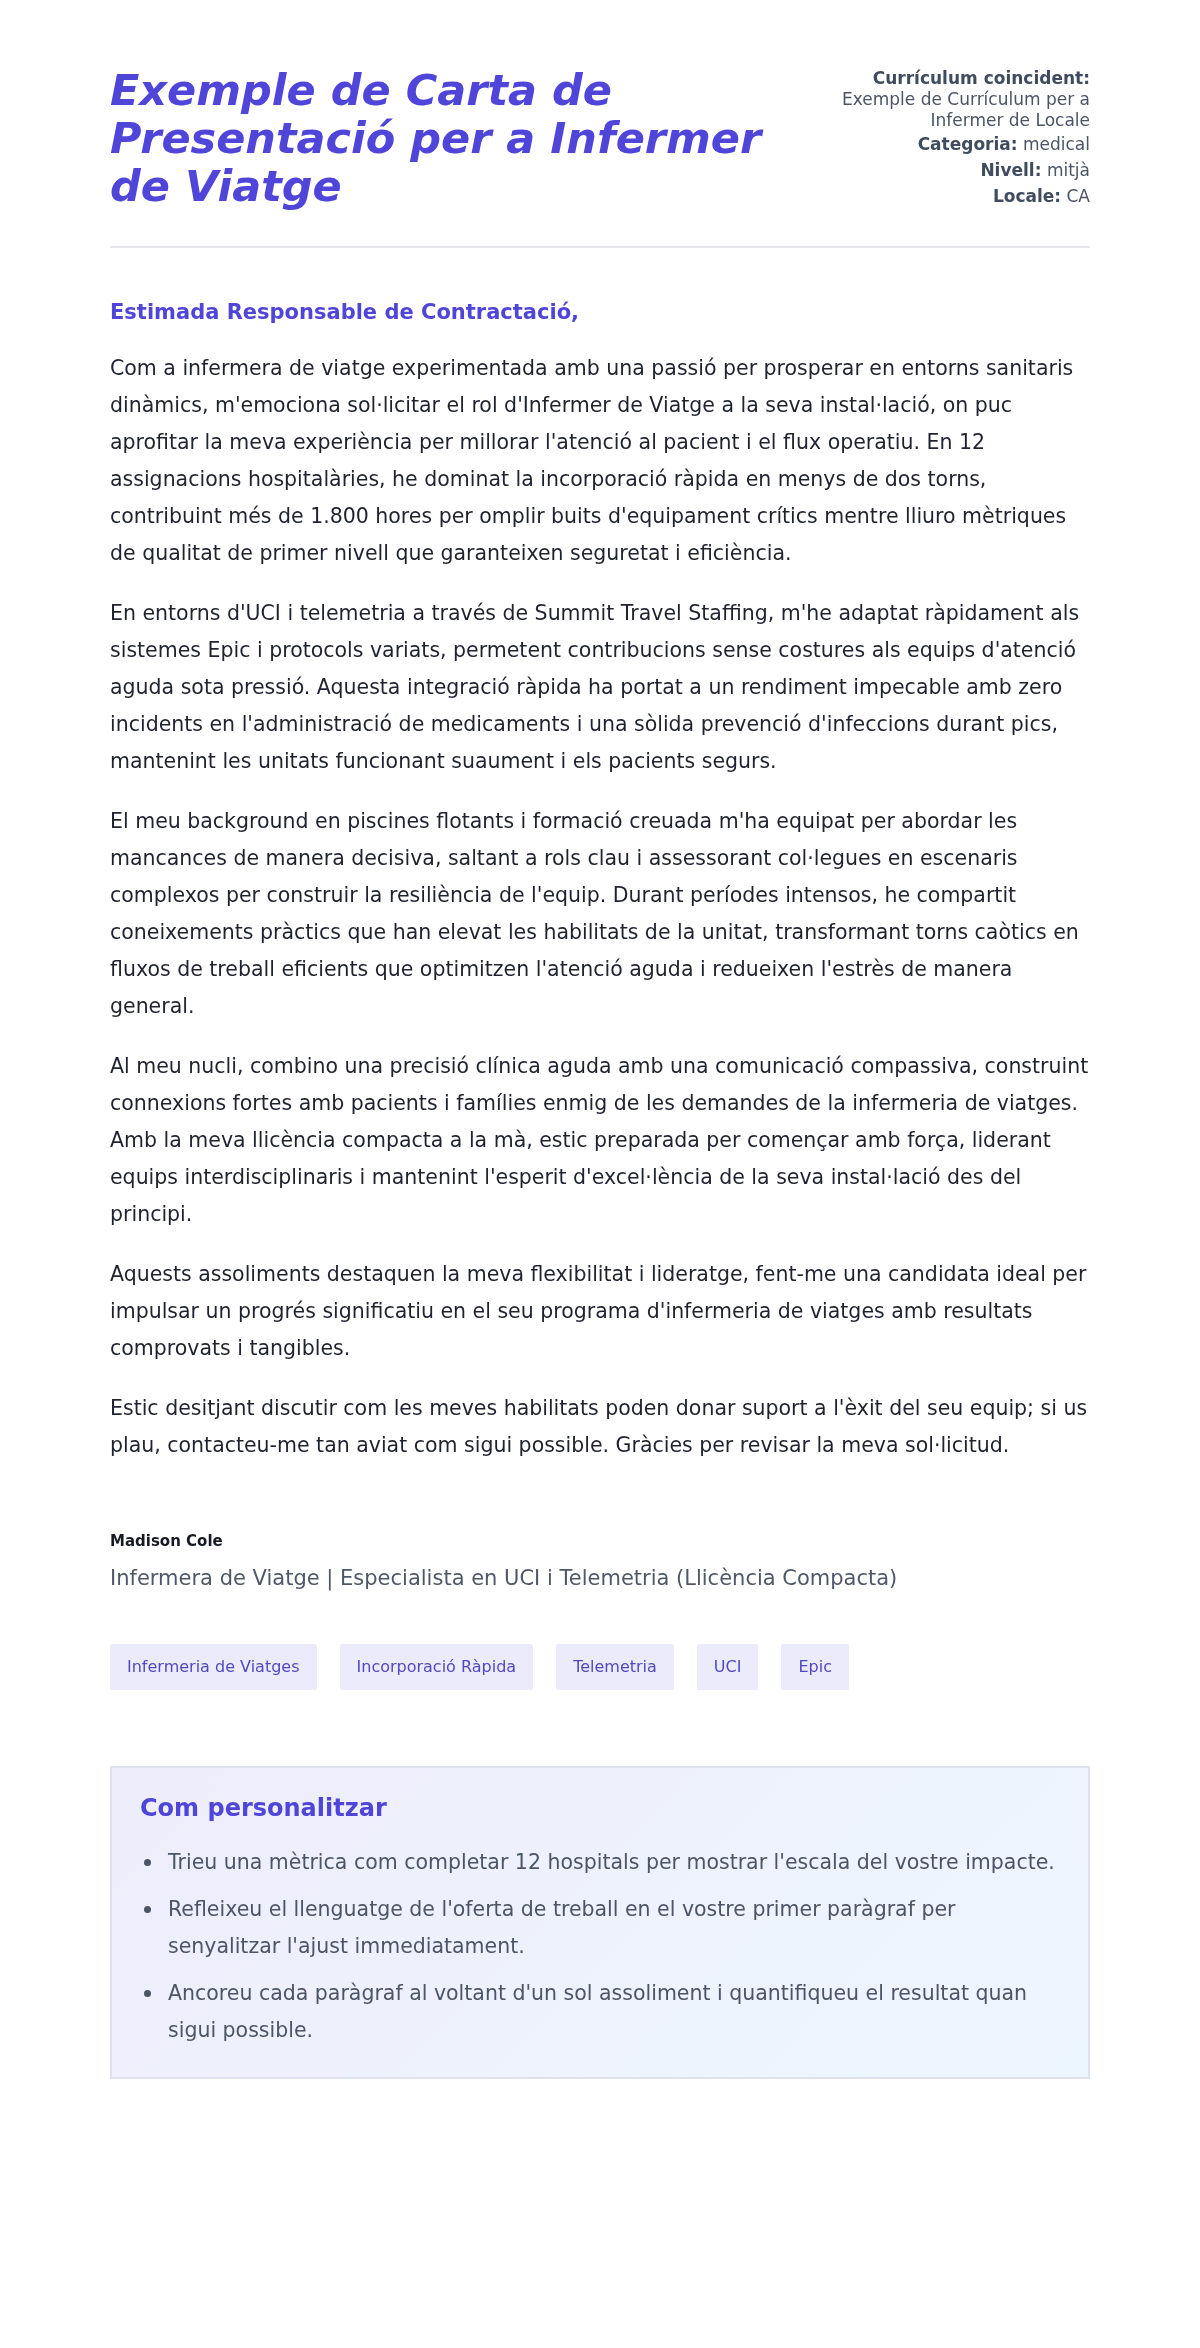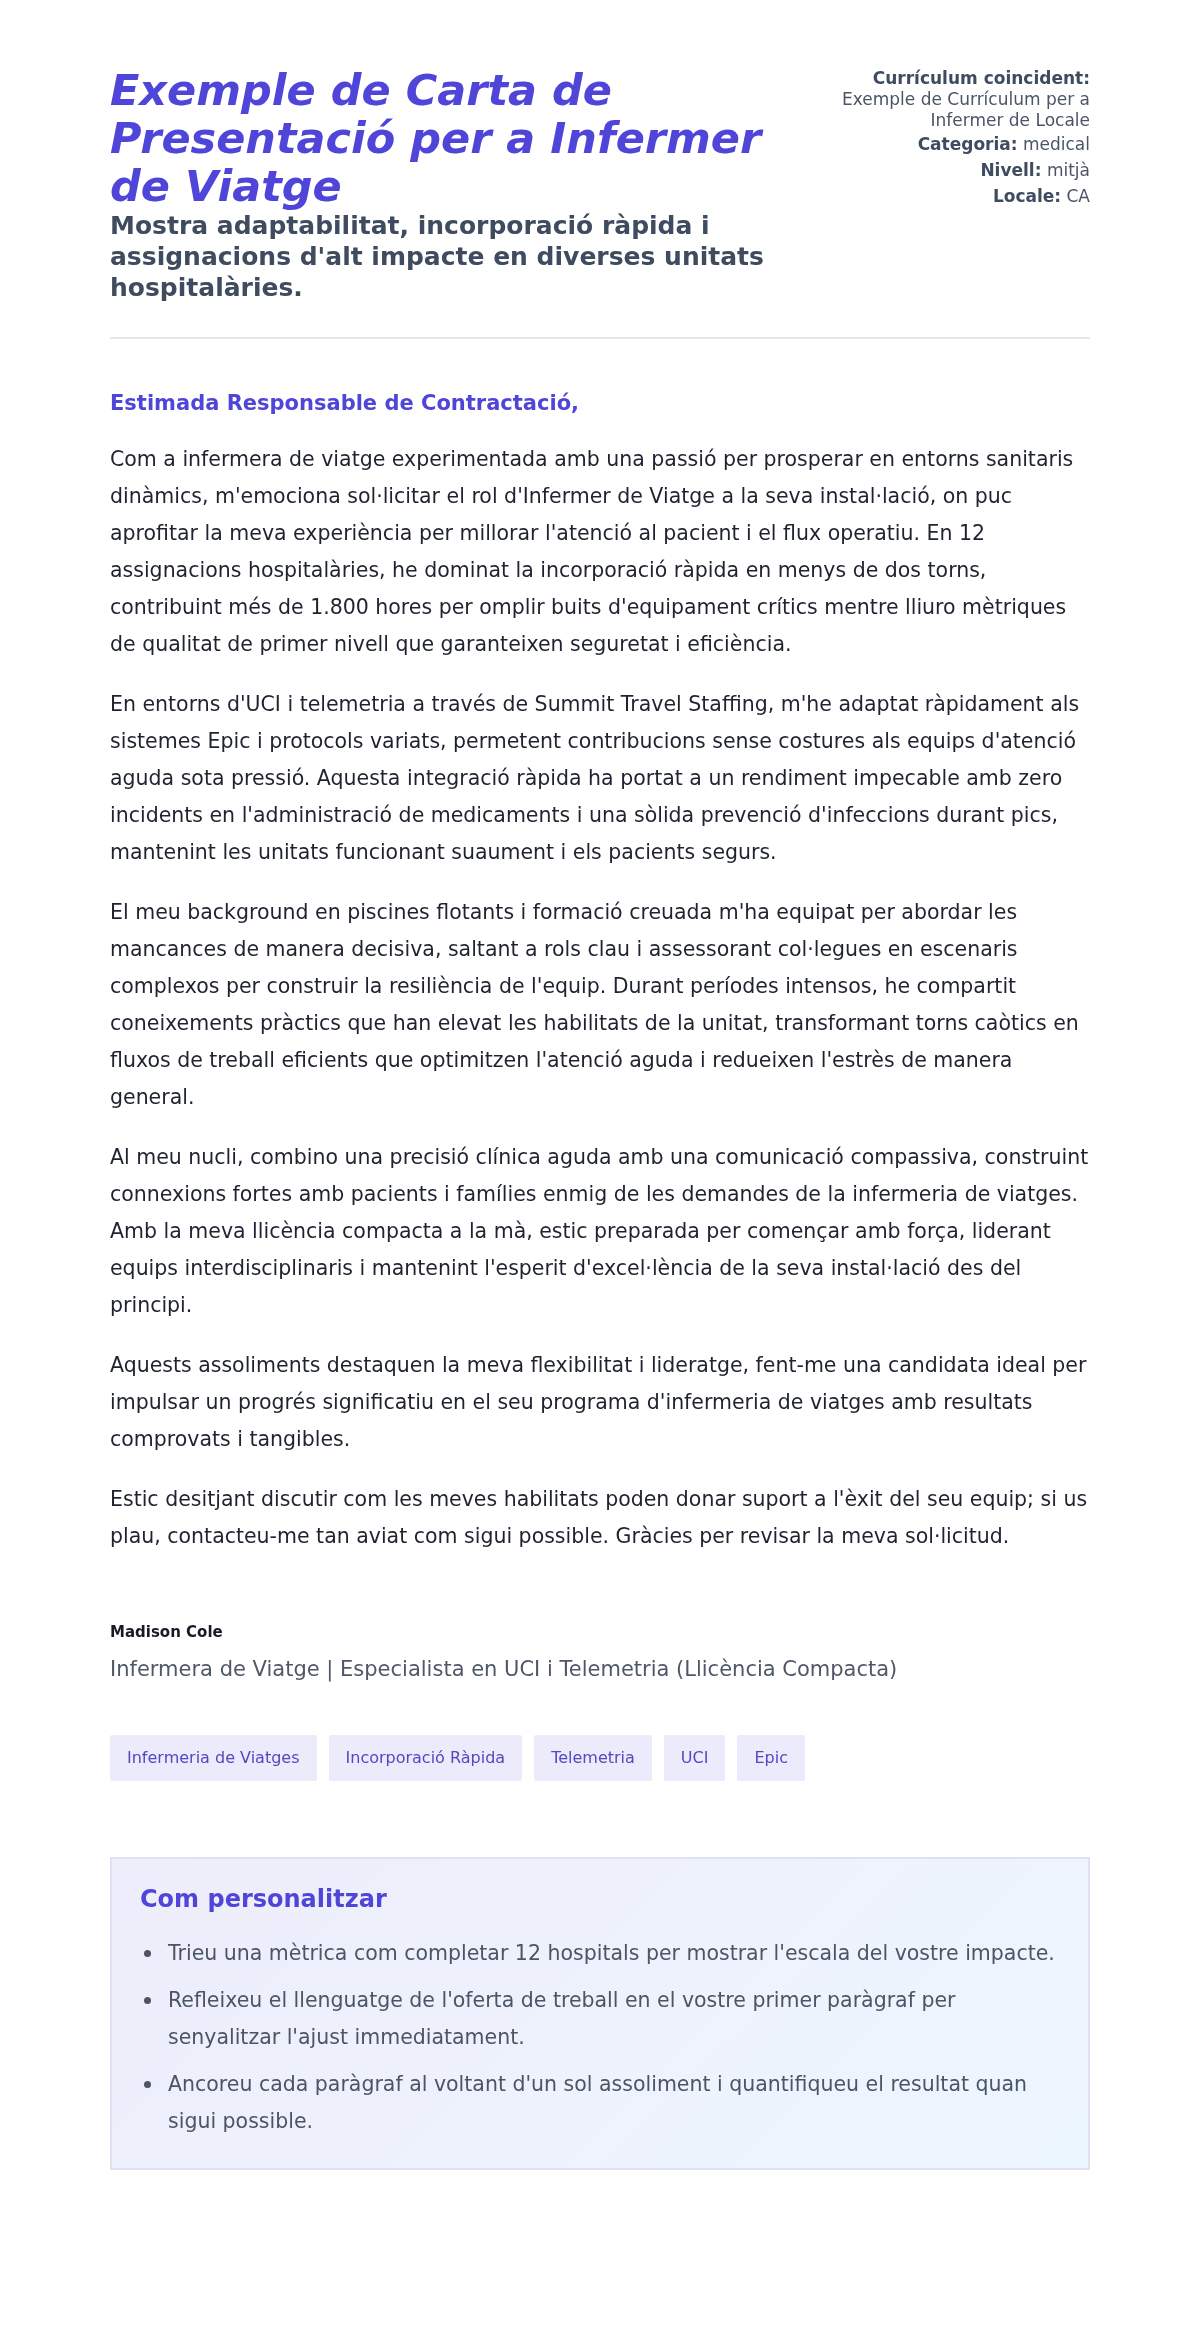--- a/index.html
+++ b/index.html
@@ -68,21 +68,21 @@
     font-weight: bold;
     color: #161a24;
   }
   .sig-title {
     font-size: 21px;
     color: #4f5868;
     margin-top: 16px;
   }
   .tags {
     display: flex;
-    gap: 12px;
+    gap: 23px;
     margin-top: 54px;
   }
   .tag {
     background: #ecebfb;
     color: #5149c0;
     font-size: 16px;
     padding: 14px 17px;
     line-height: 18px;
     border-radius: 2px;
   }
@@ -121,21 +121,20 @@
   }
 </style>
 </head>
 <body>
 
 <div class="page">
 
   <header class="header">
     <div class="header-left">
       <h1 class="title">Exemple de Carta de Presentació per a Infermer de Viatge</h1>
-      <h2 class="subtitle">Mostra adaptabilitat, incorporació ràpida i assignacions d'alt impacte en diverses unitats hospitalàries.</h2>
     </div>
     <div class="meta">
       <div class="row">
         <span class="k">Currículum coincident:</span><br>
         <span>Exemple de Currículum per a Infermer de Locale</span>
       </div>
       <div class="row">
         <span class="k">Categoria:</span>
         <span>medical</span>
       </div>

